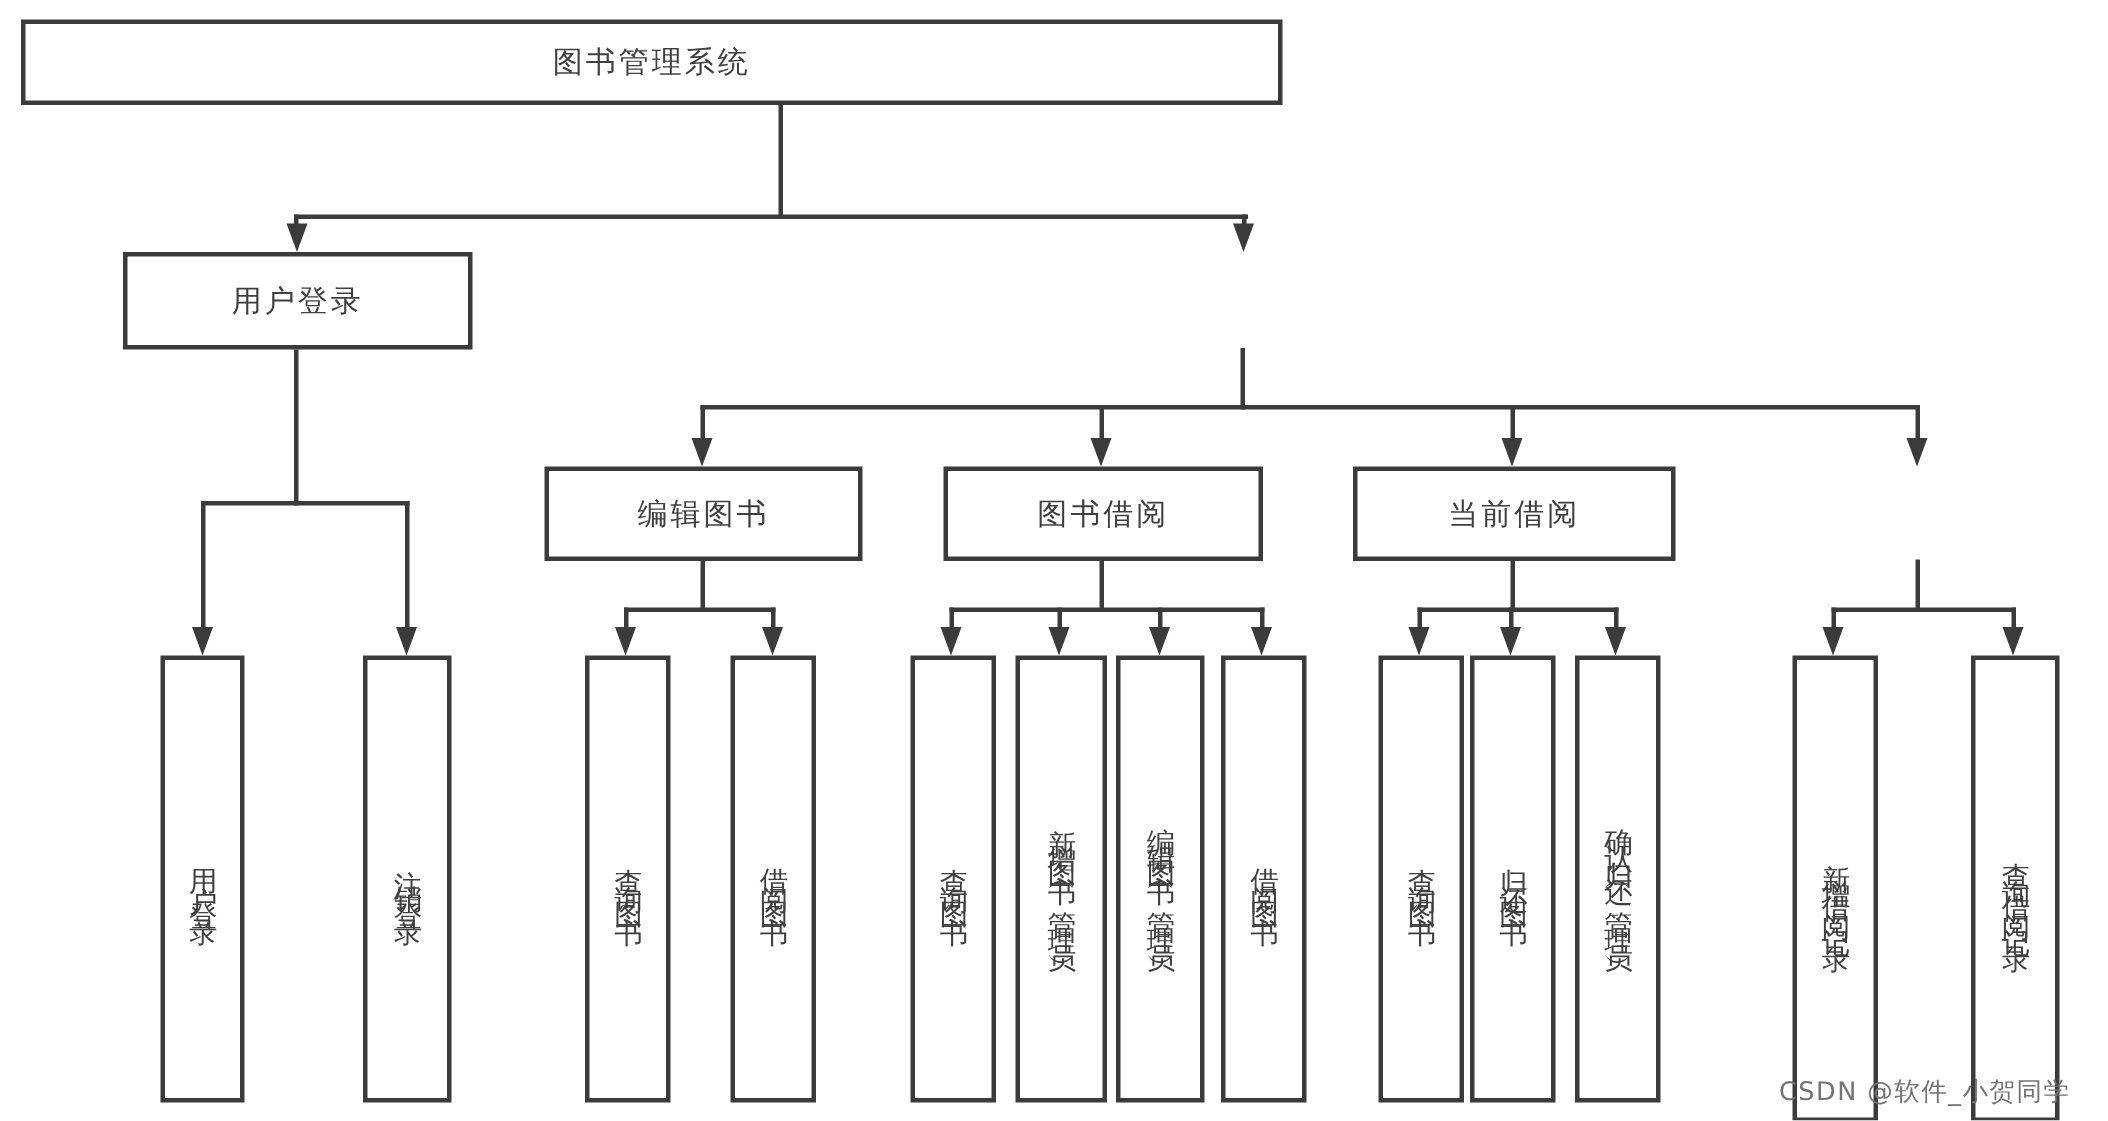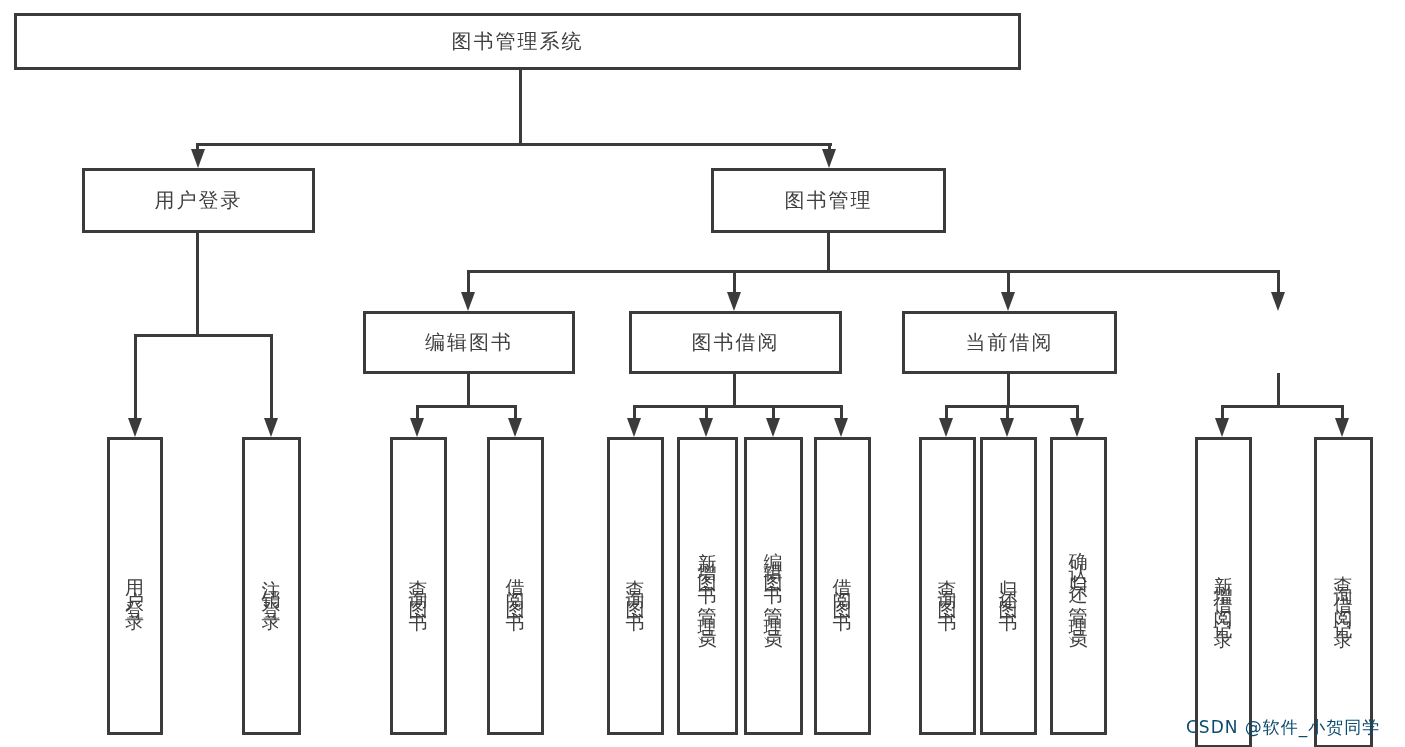--- a/index.html
+++ b/index.html
@@ -61,21 +61,21 @@
     border-left: 7px solid transparent;
     border-right: 7px solid transparent;
     border-top: 19px solid #3b3b3b;
   }
   .watermark {
     position: absolute;
     left: 1186px;
     top: 716px;
     font-size: 17px;
     letter-spacing: 1px;
-    color: #0c4a6e;
+    color: #737373;
     z-index: 5;
     white-space: nowrap;
   }
 </style>
 </head>
 <body>
 
 <div class="stage">
 
   <div class="vline" style="left:519px;top:69px;height:77px"></div>
@@ -130,31 +130,28 @@
   <div class="arrow" style="left:1000px;top:418px"></div>
   <div class="arrow" style="left:1070px;top:418px"></div>
 
   <div class="vline" style="left:1277px;top:373px;height:35px"></div>
   <div class="hline" style="left:1221px;top:405px;width:123px"></div>
   <div class="vline" style="left:1221px;top:405px;height:16px"></div>
   <div class="vline" style="left:1341px;top:405px;height:16px"></div>
   <div class="arrow" style="left:1215px;top:418px"></div>
   <div class="arrow" style="left:1335px;top:418px"></div>
 
-  <div class="box" style="left:14px;top:13px;width:1007px;height:57px">
+  <div class="box" style="left:14px;top:13px;width:841px;height:57px">
     <span class="hlabel">图书管理系统</span>
   </div>
 
   <div class="box" style="left:82px;top:168px;width:233px;height:65px">
     <span class="hlabel">用户登录</span>
   </div>
 
-  <div class="box" style="left:711px;top:168px;width:235px;height:65px">
-    <span class="hlabel">图书管理</span>
-  </div>
 
   <div class="box" style="left:363px;top:311px;width:212px;height:63px">
     <span class="hlabel">编辑图书</span>
   </div>
 
   <div class="box" style="left:629px;top:311px;width:213px;height:63px">
     <span class="hlabel">图书借阅</span>
   </div>
 
   <div class="box" style="left:902px;top:311px;width:215px;height:63px">

